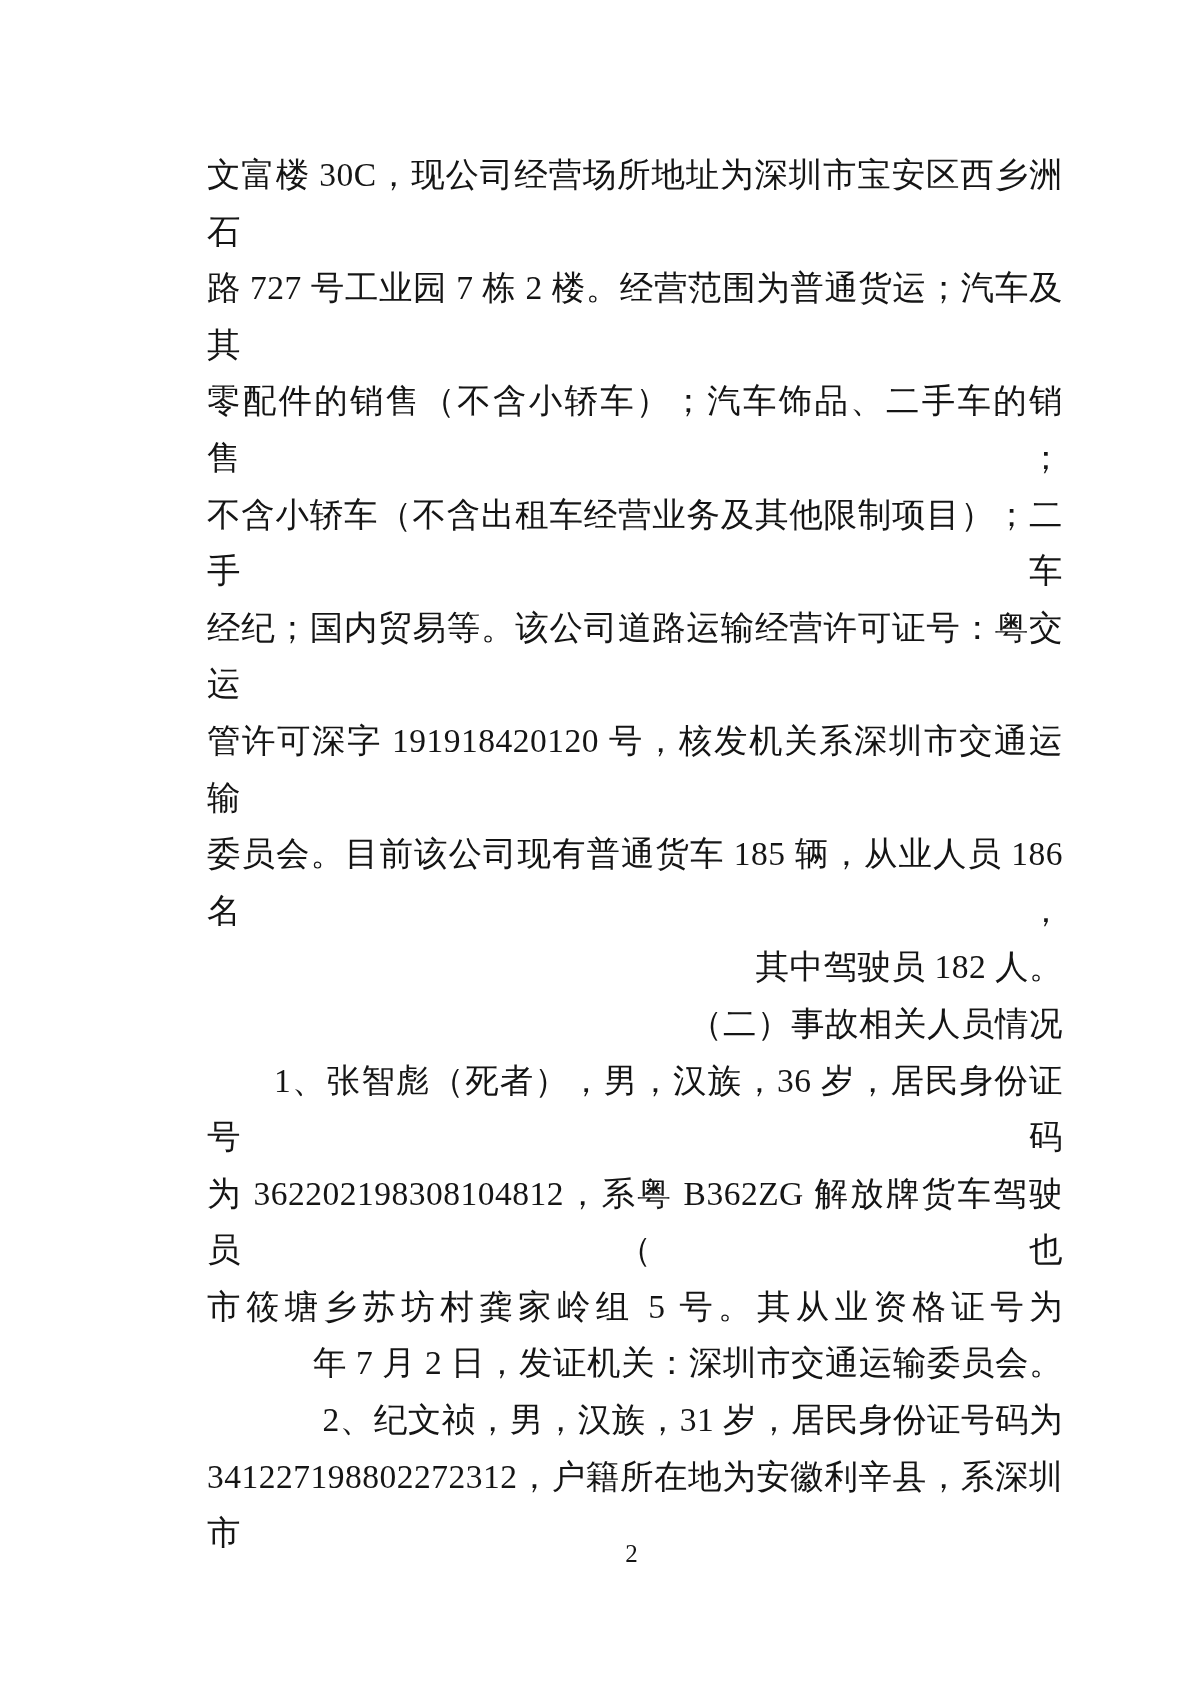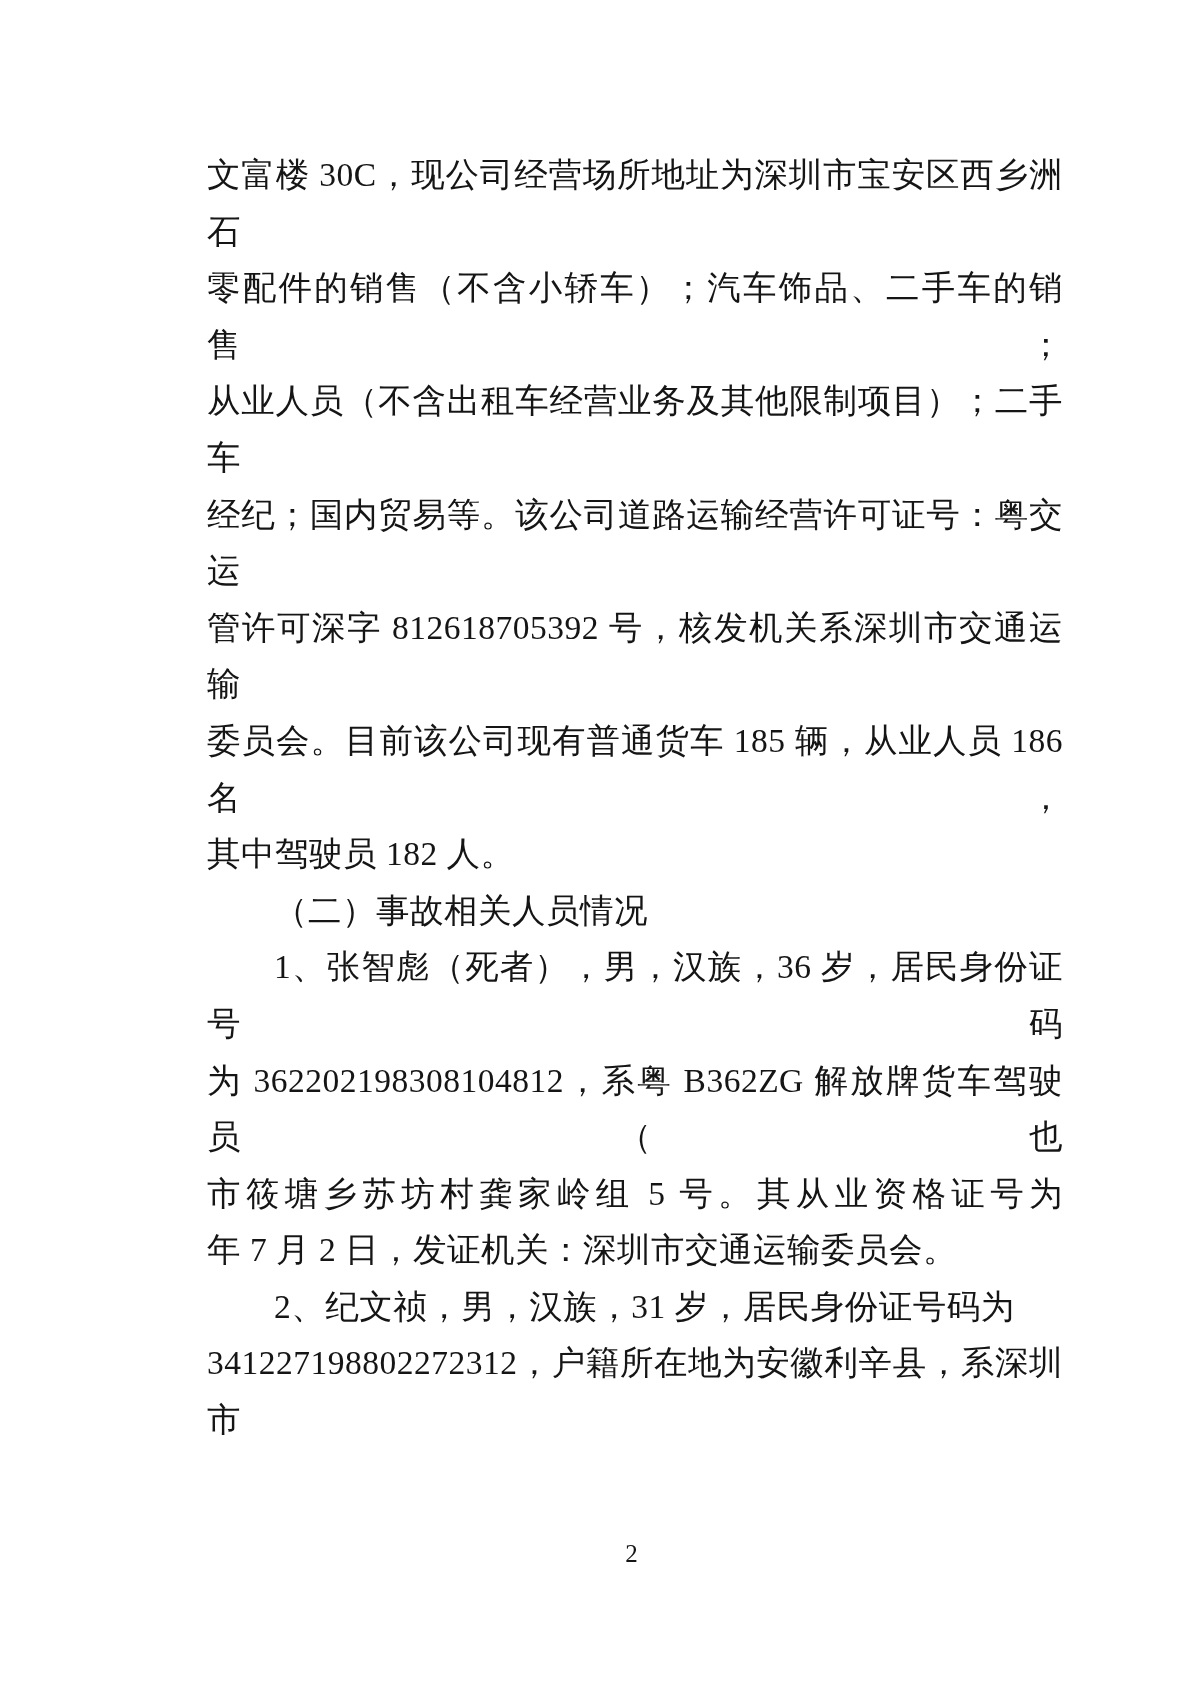--- a/index.html
+++ b/index.html
@@ -21,21 +21,21 @@
     position: absolute;
     top: 147px;
     left: 175px;
     width: 856px;
     font-size: 33.5px;
     line-height: 56.6px;
     letter-spacing: 0.5px;
   }
   .line {
     white-space: pre-wrap;
-    text-align: left;
+    text-align: right;
   }
   .j {
     text-align: justify;
     text-align-last: justify;
     text-justify: inter-character;
   }
   .ind {
     text-indent: 67px;
   }
   .footer {
@@ -47,24 +47,25 @@
     font-size: 25px;
     color: #151515;
   }
 </style>
 </head>
 <body>
 
 <div class="page">
   <div class="content">
     <div class="line j">文富楼 30C，现公司经营场所地址为深圳市宝安区西乡洲石</div>
+    <div class="line j">路 727 号工业园 7 栋 2 楼。经营范围为普通货运；汽车及其</div>
     <div class="line j">零配件的销售（不含小轿车）；汽车饰品、二手车的销售；</div>
-    <div class="line j">从业人员（不含出租车经营业务及其他限制项目）；二手车</div>
+    <div class="line j">不含小轿车（不含出租车经营业务及其他限制项目）；二手车</div>
     <div class="line j">经纪；国内贸易等。该公司道路运输经营许可证号：粤交运</div>
-    <div class="line j">管许可深字 812618705392 号，核发机关系深圳市交通运输</div>
+    <div class="line j">管许可深字 191918420120 号，核发机关系深圳市交通运输</div>
     <div class="line j">委员会。目前该公司现有普通货车 185 辆，从业人员 186 名，</div>
     <div class="line">其中驾驶员 182 人。</div>
     <div class="line ind">（二）事故相关人员情况</div>
     <div class="line j ind">1、张智彪（死者），男，汉族，36 岁，居民身份证号码</div>
     <div class="line j">为 362202198308104812，系粤 B362ZG 解放牌货车驾驶员（也</div>
     <div class="line j">市筱塘乡苏坊村龚家岭组 5 号。其从业资格证号为</div>
     <div class="line">年 7 月 2 日，发证机关：深圳市交通运输委员会。</div>
     <div class="line ind">2、纪文祯，男，汉族，31 岁，居民身份证号码为</div>
     <div class="line j">341227198802272312，户籍所在地为安徽利辛县，系深圳市</div>
 

